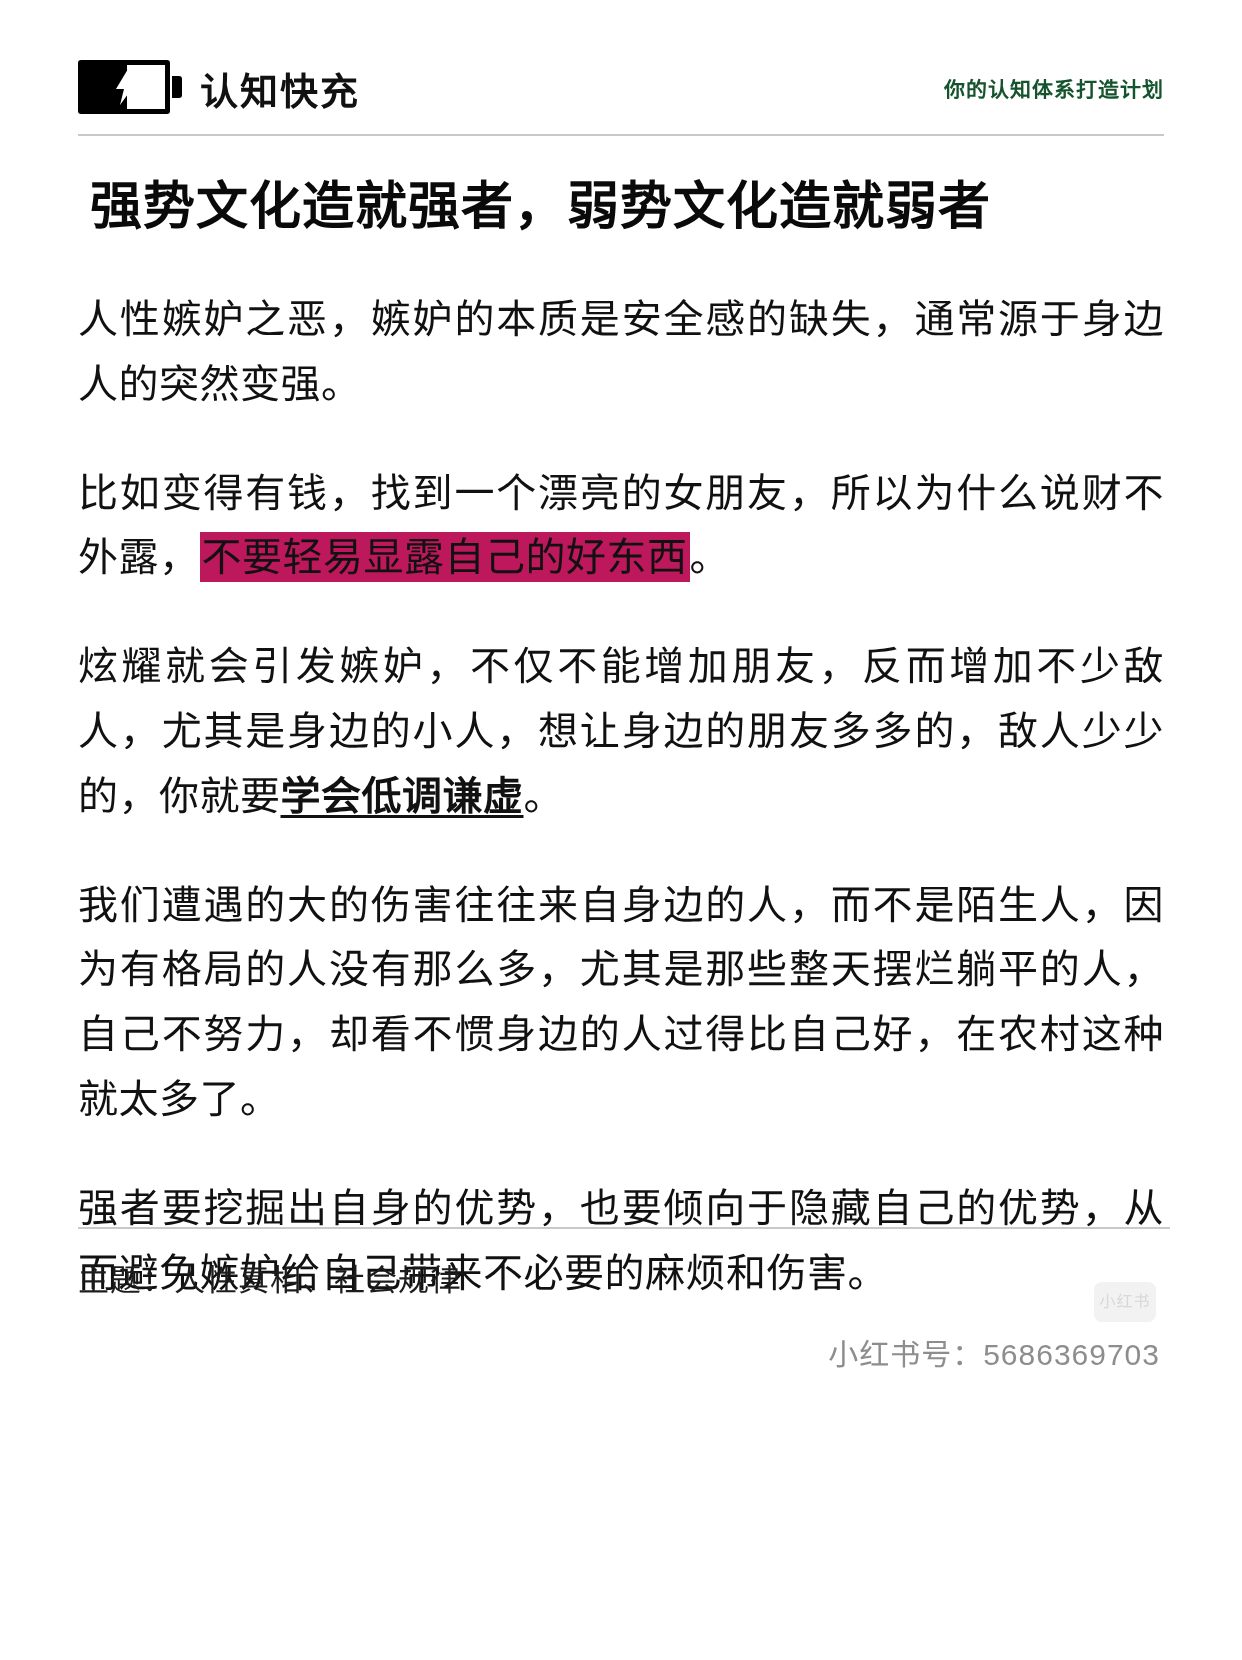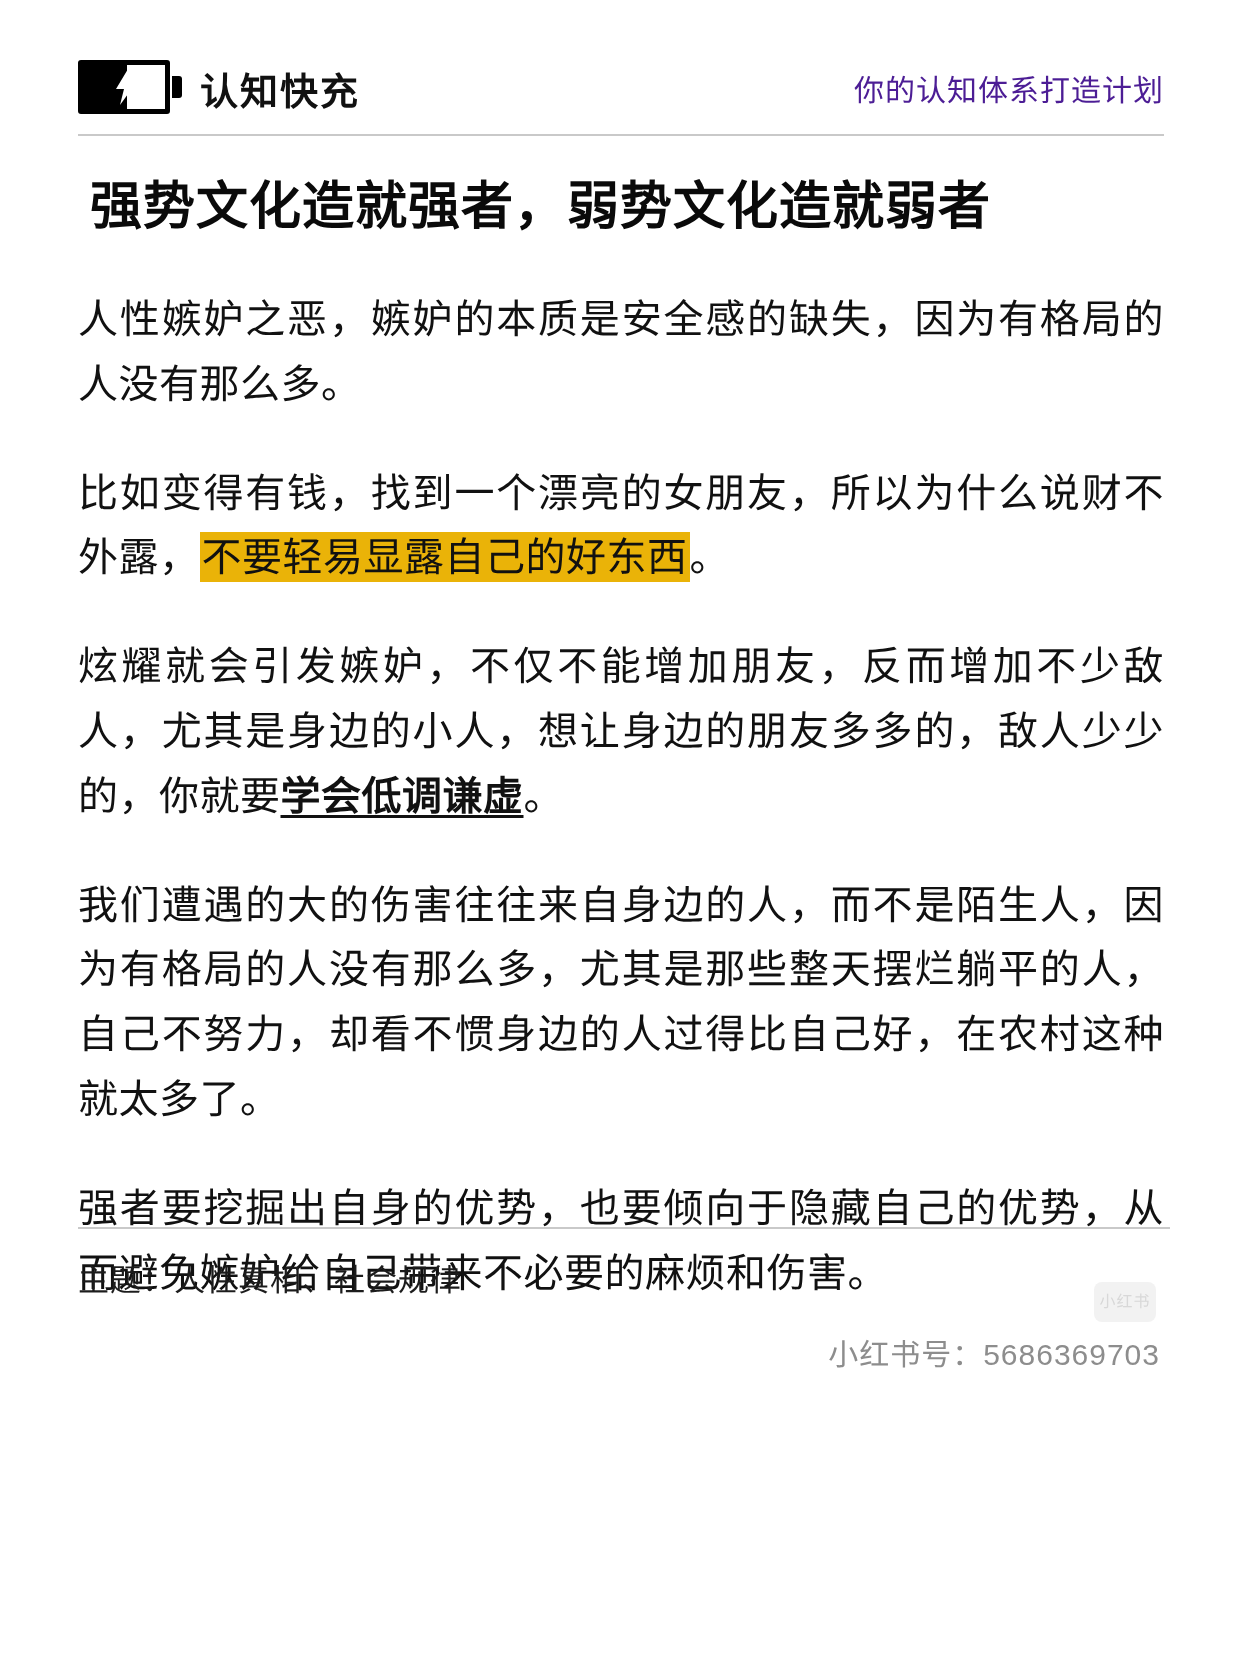--- a/index.html
+++ b/index.html
@@ -80,24 +80,25 @@
     color: #fff;
   }
   .brand-name {
     font-size: 38px;
     font-weight: 700;
     letter-spacing: 2px;
     color: #111;
     font-family: "Liberation Sans", "DejaVu Sans", sans-serif;
   }
   .tagline {
-    font-size: 30px;
-    color: #4c1d95;
+    font-size: 21px;
+    color: #14532d;
     letter-spacing: 1px;
     font-family: "Liberation Serif", "DejaVu Serif", serif;
+    font-weight: bold;
   }
   .rule-top {
     border: 0;
     border-top: 2px solid #c9c9c9;
     margin: 14px 0 0 0;
   }
 
   
   .title {
     font-size: 52px;
@@ -115,21 +116,21 @@
   .para {
     font-size: 40px;
     line-height: 1.62;
     margin: 0 0 44px 0;
     color: #111;
     letter-spacing: 0.5px;
     text-align: justify;
   }
   .para:last-child { margin-bottom: 0; }
   .hl {
-    background: #eab308;
+    background: #be185d;
     padding: 3px 2px;
   }
   .ul-bold {
     font-weight: 700;
     text-decoration: underline;
     text-underline-offset: 5px;
     text-decoration-thickness: 3px;
   }
   .ul {
     text-underline-offset: 5px;
@@ -199,21 +200,21 @@
     <div class="tagline">你的认知体系打造计划</div>
   </div>
 
   <hr class="rule-top">
 
   <h1 class="title">强势文化造就强者，弱势文化造就弱者</h1>
 
   <div class="content">
 
     <p class="para">
-      <span>人性嫉妒之恶，嫉妒的本质是安全感的缺失，因为有格局的人没有那么多。</span>
+      <span>人性嫉妒之恶，嫉妒的本质是安全感的缺失，通常源于身边人的突然变强。</span>
     </p>
 
     <p class="para">
       <span>比如变得有钱，找到一个漂亮的女朋友，所以为什么说财不外露，</span><span class="hl">不要轻易显露自己的好东西</span><span>。</span>
     </p>
 
     <p class="para">
       <span>炫耀就会引发嫉妒，不仅不能增加朋友，反而增加不少敌人，尤其是身边的小人，想让身边的朋友多多的，敌人少少的，你就要</span><span class="ul-bold">学会低调谦虚</span><span>。</span>
     </p>
 

